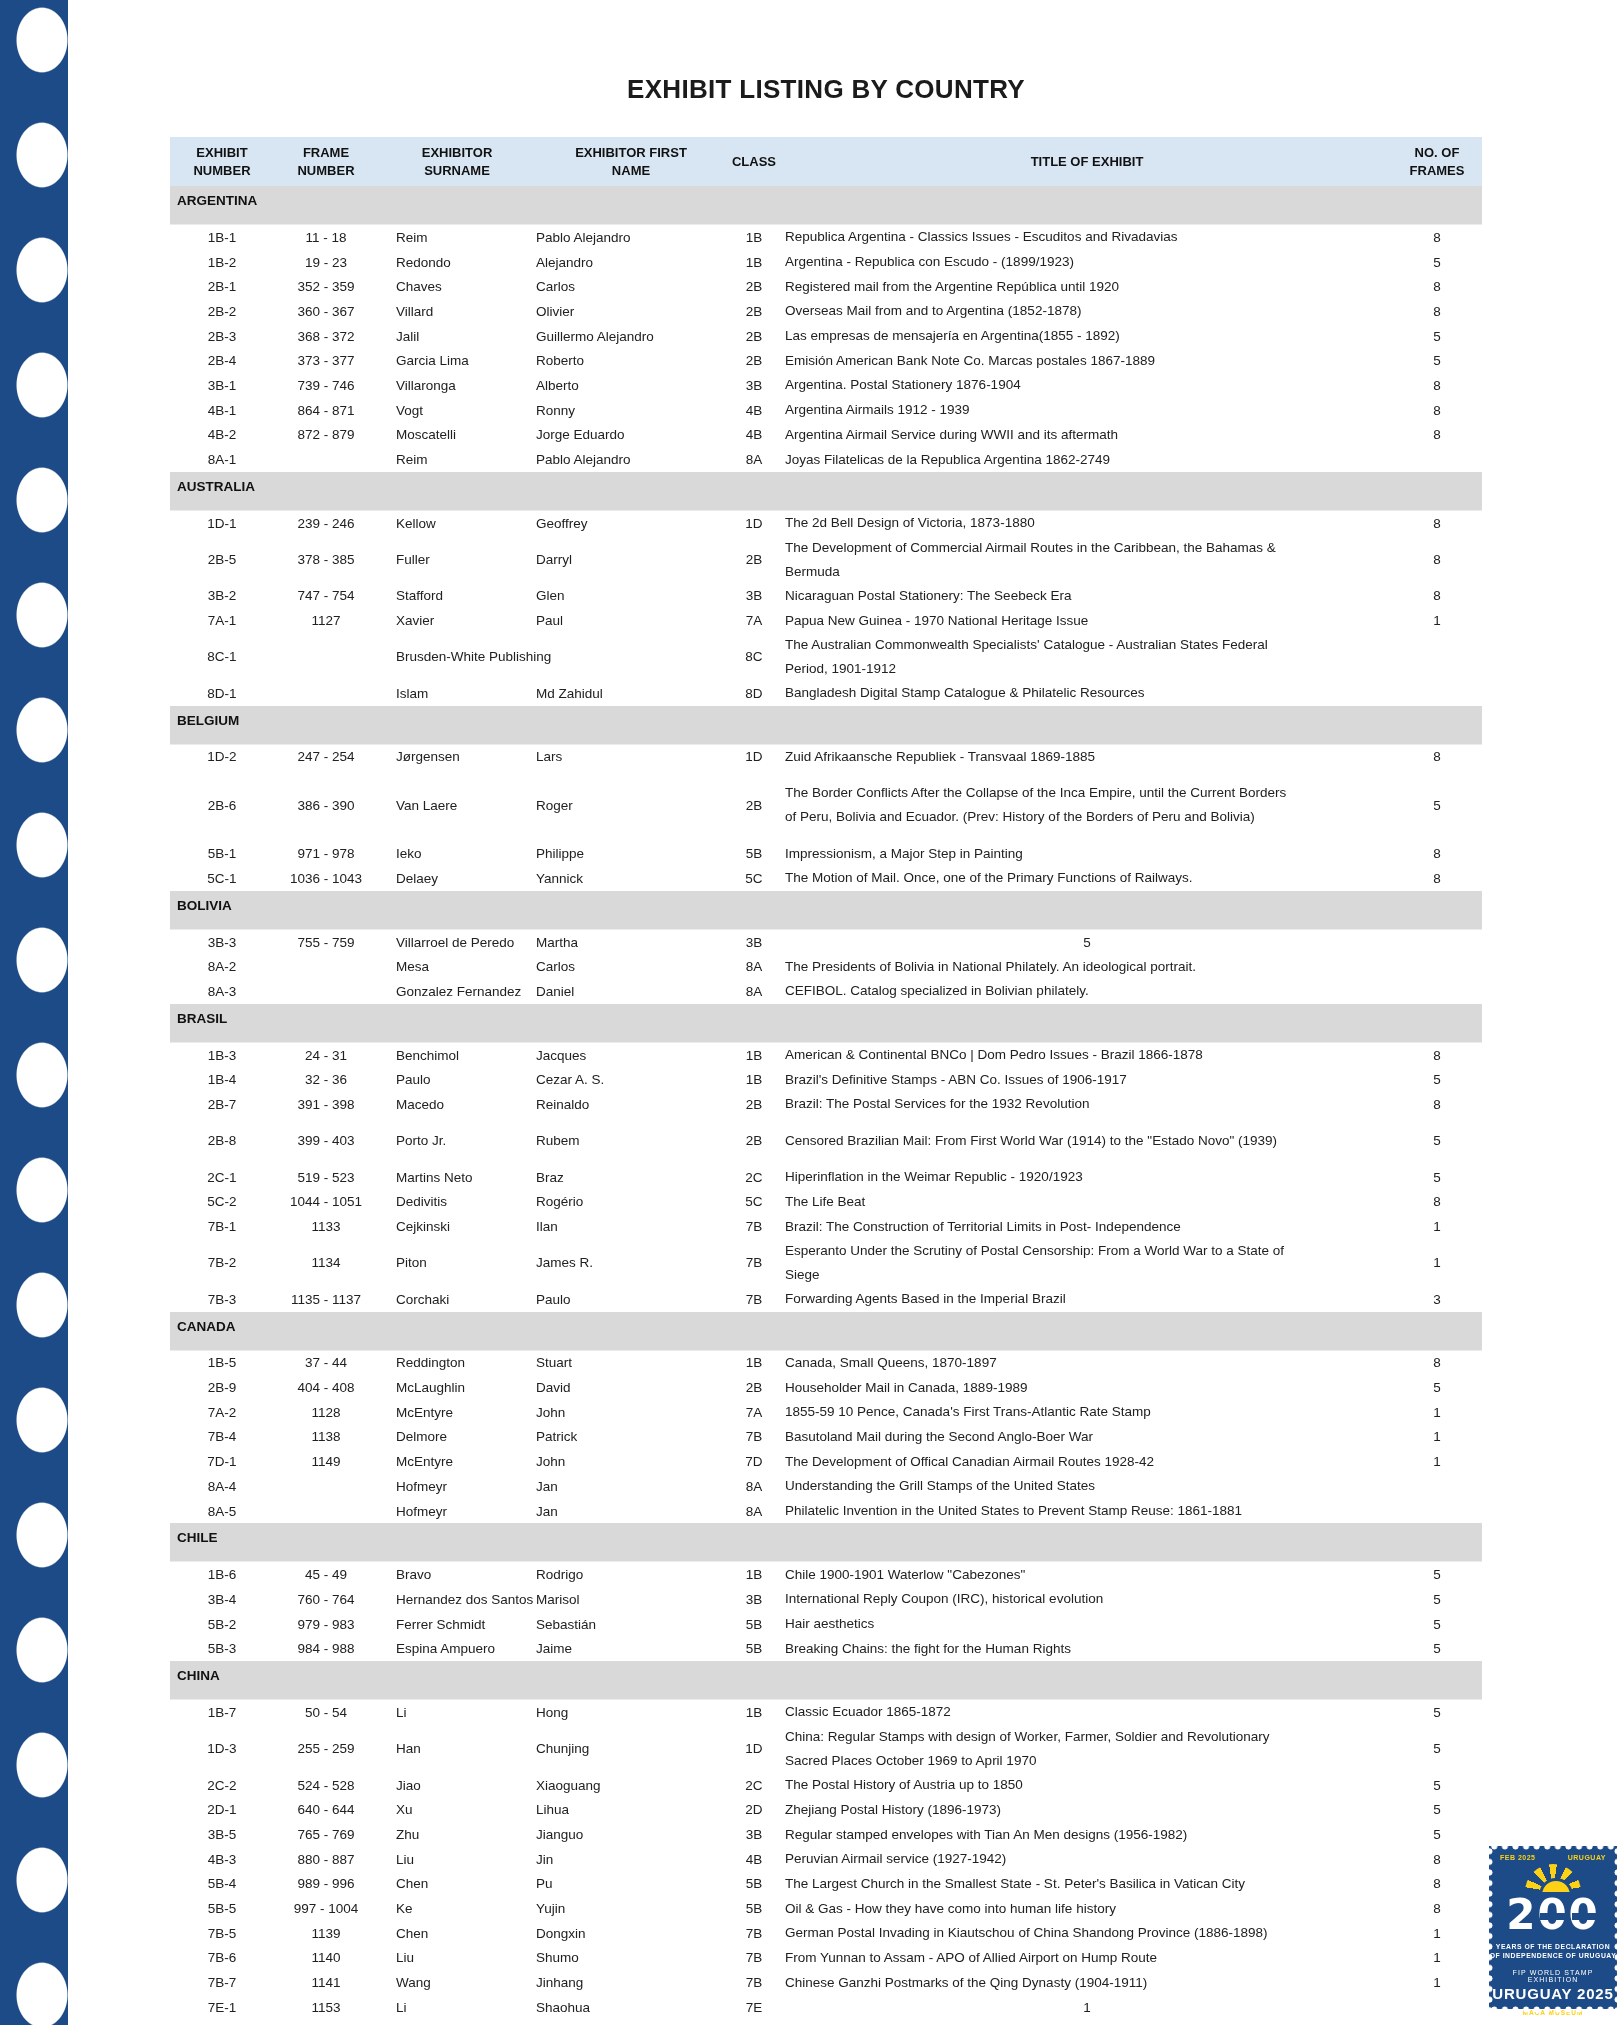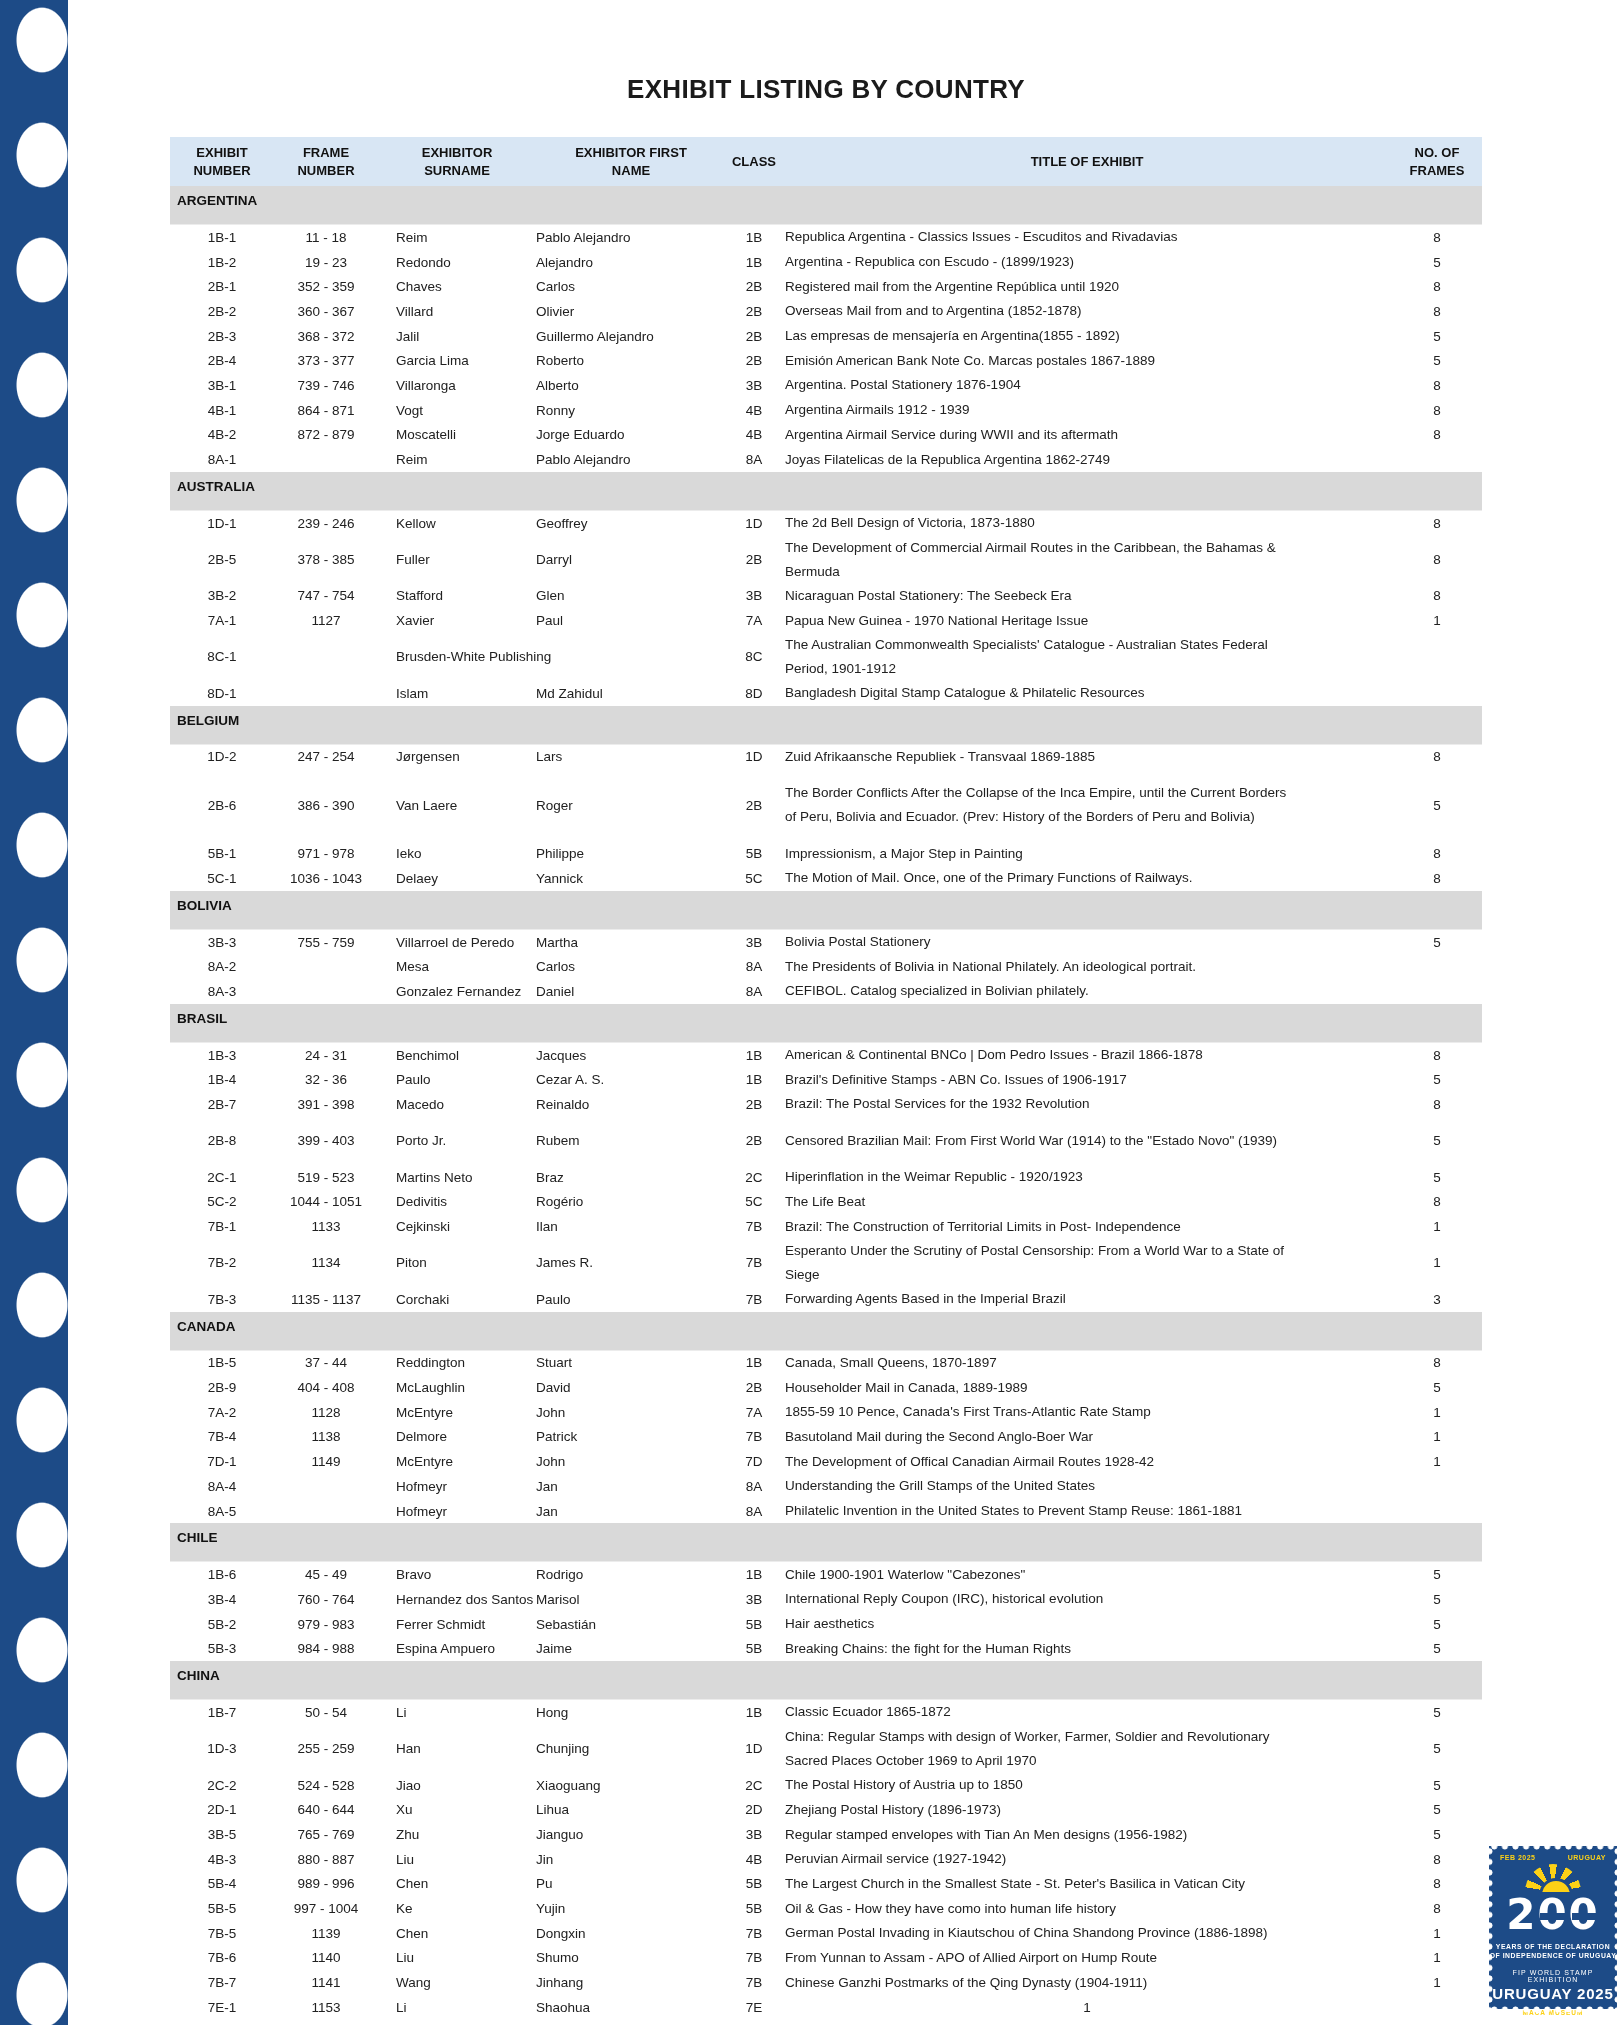--- a/index.html
+++ b/index.html
@@ -273,21 +273,20 @@
             <div class="cell c6">The Motion of Mail.  Once, one of the Primary Functions of Railways.</div>
             <div class="cell c7">8</div>
           </div>
           <div class="country-band">BOLIVIA</div>
           <div class="trow">
             <div class="cell c1">3B-3</div>
             <div class="cell c2">755 - 759</div>
             <div class="cell c3">Villarroel de Peredo</div>
             <div class="cell c4">Martha</div>
             <div class="cell c5">3B</div>
-            <div class="cell c6">Bolivia Postal Stationery</div>
             <div class="cell c7">5</div>
           </div>
           <div class="trow">
             <div class="cell c1">8A-2</div>
             <div class="cell c2"></div>
             <div class="cell c3">Mesa</div>
             <div class="cell c4">Carlos</div>
             <div class="cell c5">8A</div>
             <div class="cell c6">The Presidents of Bolivia in National Philately. An ideological portrait.</div>
             <div class="cell c7"></div>

